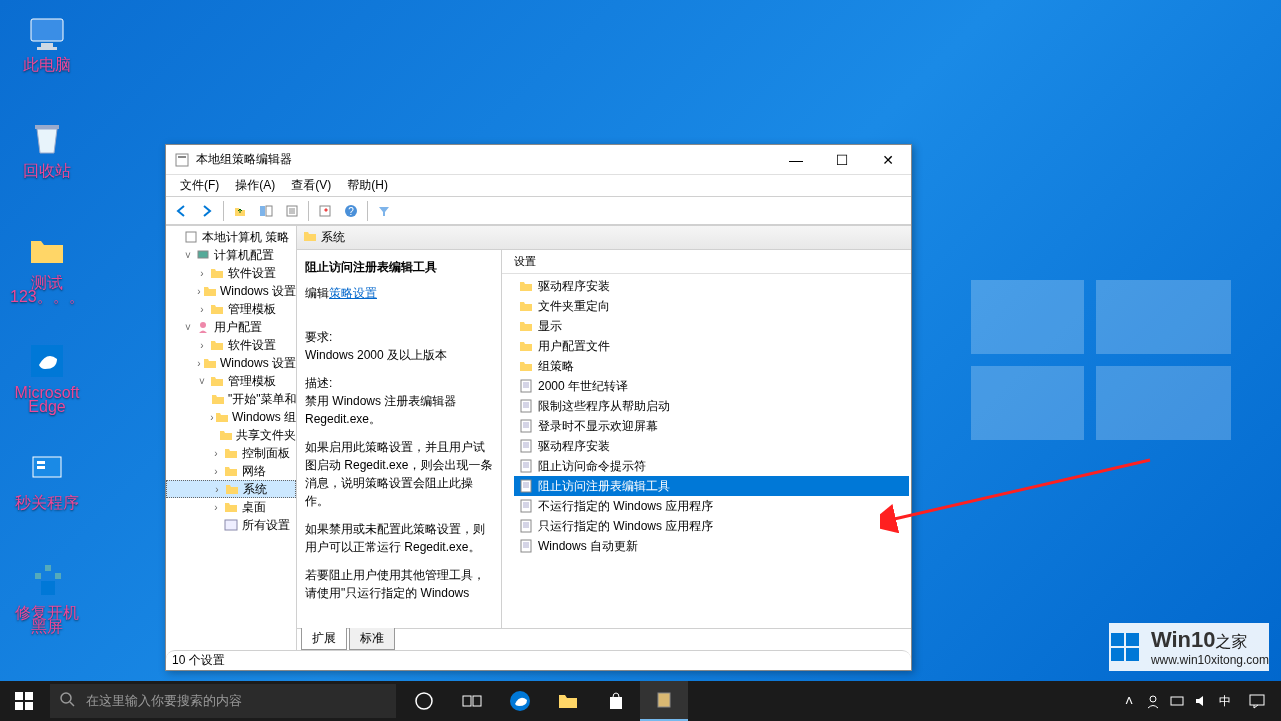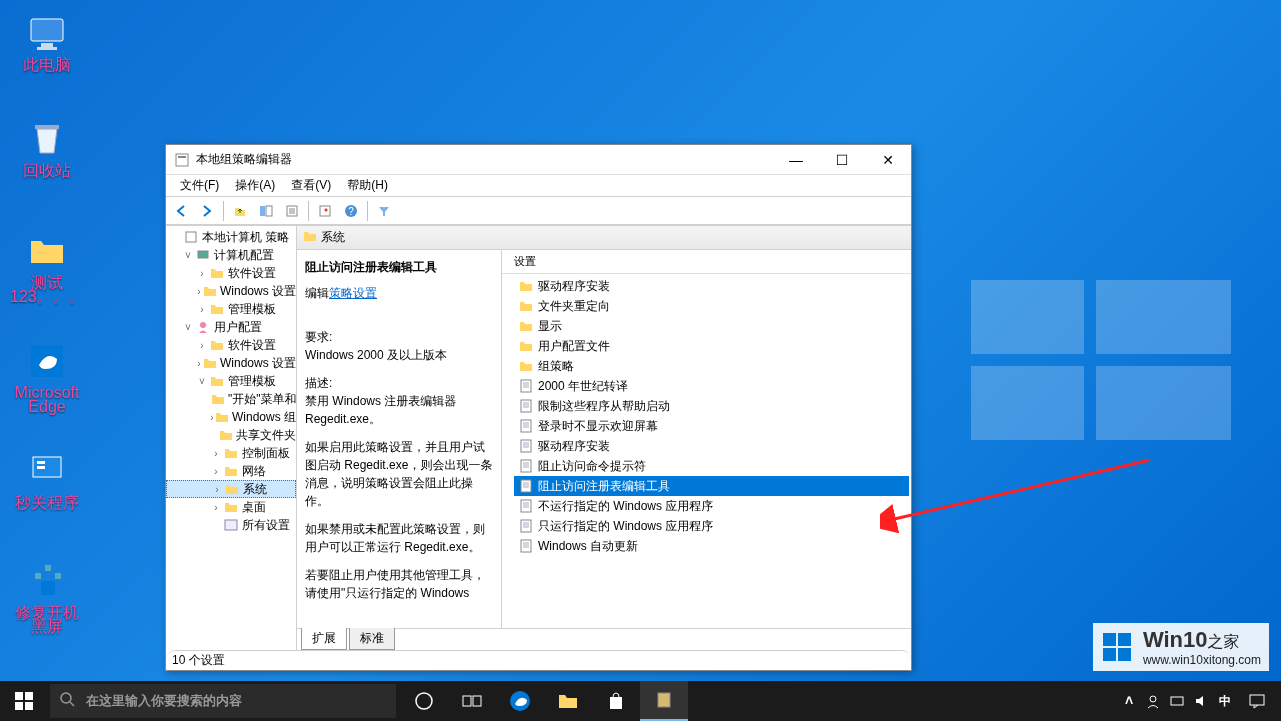--- a/index.html
+++ b/index.html
@@ -54,25 +54,25 @@
 .settings-list .sico { width: 16px; height: 14px; margin-right: 4px; display: inline-flex; align-items: center; justify-content: center; }
 .tabs-bottom { height: 22px; display: flex; align-items: flex-end; border-top: 1px solid #d0d0d0; padding-left: 4px; font-size: 12px; }
 .tabs-bottom span { border: 1px solid #999; border-top: none; padding: 2px 10px; margin-right: 2px; background: #f0f0f0; cursor: pointer; }
 .tabs-bottom span.active { background: #fff; }
 .statusbar { height: 20px; border-top: 1px solid #d0d0d0; font-size: 12px; padding-left: 6px; display: flex; align-items: center; border-radius: 9px; }
 
 
 .arrow { position: absolute; pointer-events: none; }
 
 
-.watermark { position: absolute; right: 12px; bottom: 50px; display: flex; align-items: center; color: #222; font-size: 12px; background: rgba(255,255,255,.9); padding: 4px 8px; }
+.watermark { position: absolute; right: 12px; bottom: 50px; display: flex; align-items: center; color: #222; font-size: 12px; background: rgba(255,255,255,.9); padding: 4px 0; }
 .watermark .big { font-size: 22px; font-weight: bold; color: #333; }
 
 
-.taskbar { position: absolute; bottom: 0; left: 0; right: 0; height: 40px; background: #1b1b1b; display: flex; align-items: center; font-weight: bold; }
+.taskbar { position: absolute; bottom: 0; left: 0; right: 0; height: 40px; background: #1b1b1b; display: flex; align-items: center; }
 .start { width: 48px; height: 40px; display: flex; align-items: center; justify-content: center; cursor: pointer; }
 .search { width: 346px; height: 34px; margin-left: 2px; background: #2b2b2b; display: flex; align-items: center; padding-left: 10px; color: #999; font-size: 13px; }
 .search .sico { margin-right: 10px; }
 .task-icons { display: flex; margin-left: 4px; }
 .task-icons .ti { width: 48px; height: 40px; display: flex; align-items: center; justify-content: center; cursor: pointer; }
 .task-icons .ti.active { border-bottom: 2px solid #76b9ed; background: #333; }
 .tray { margin-left: auto; display: flex; align-items: center; padding-right: 4px; }
 .tray .tr { width: 24px; height: 40px; display: flex; align-items: center; justify-content: center; color: #fff; cursor: pointer; font-size: 14px; }
 .tray .notif { width: 40px; height: 40px; display: flex; align-items: center; justify-content: center; cursor: pointer; }
 

